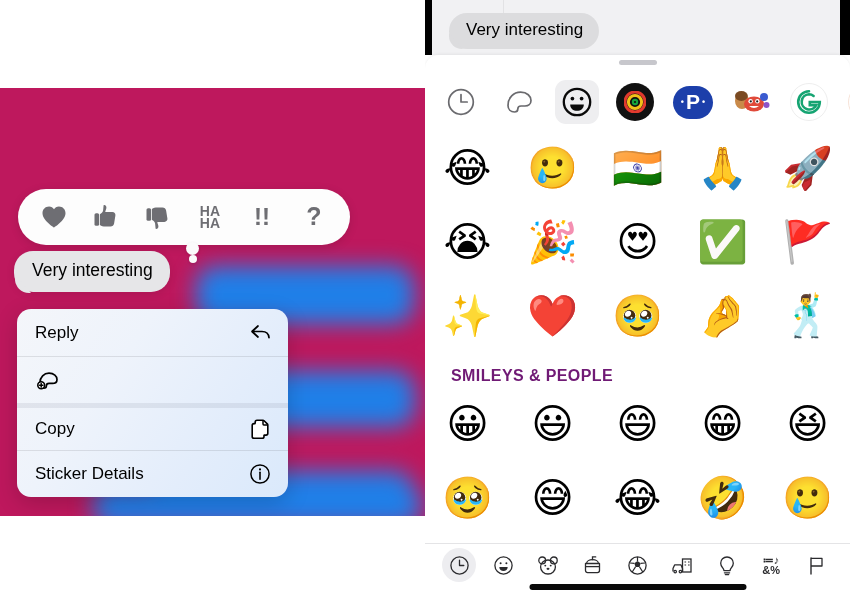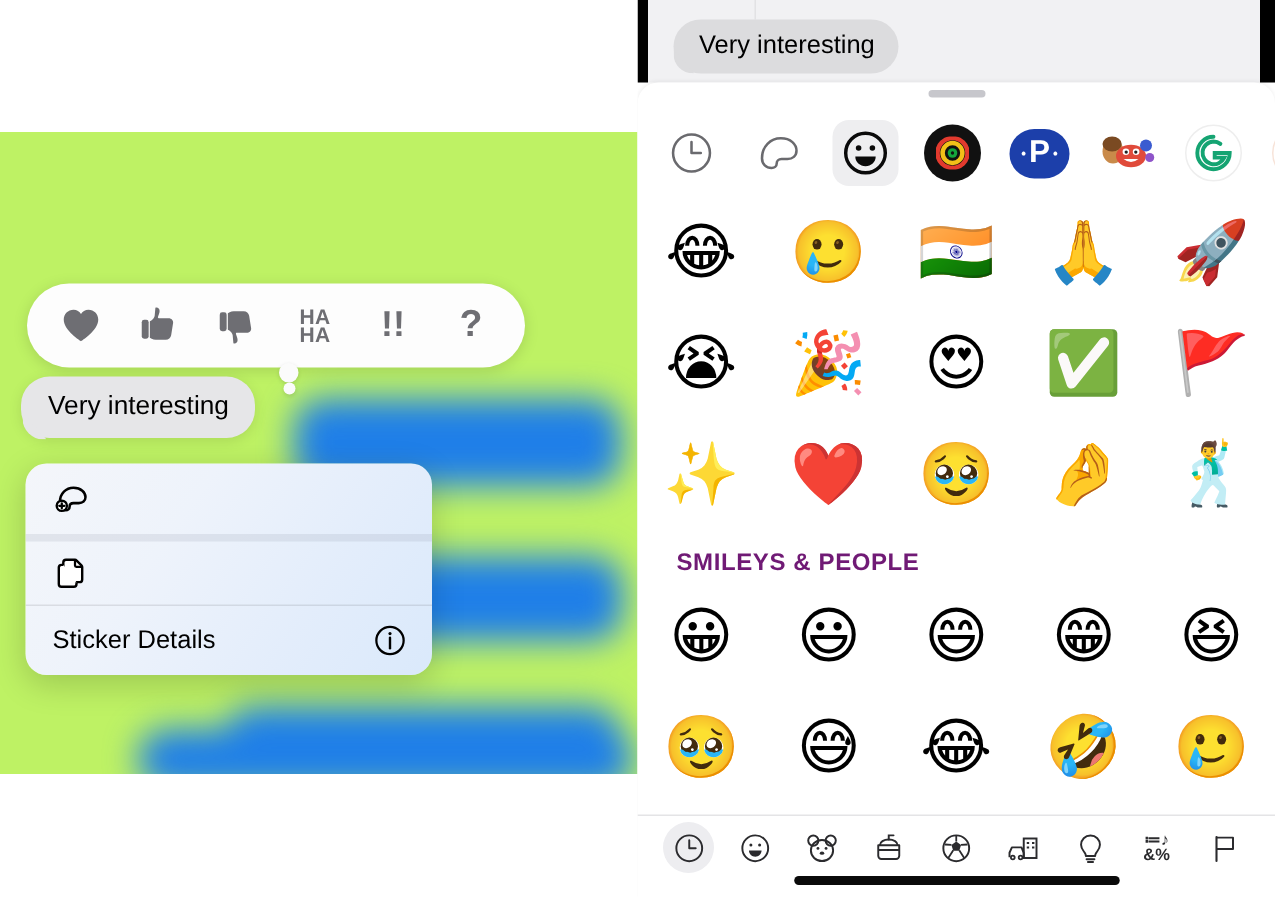--- a/index.html
+++ b/index.html
@@ -8,21 +8,21 @@
     background: #ffffff;
     font-family: "Liberation Sans", sans-serif;
     overflow: hidden;
   }
   .stage { position: relative; width: 850px; height: 598px; background:#fff; }
 
   
   .left-panel {
     position: absolute; left: 0; top: 88px;
     width: 425px; height: 428px;
-    background: #bef264;
+    background: #be185d;
     overflow: hidden;
   }
   .left-top-white { position:absolute; left:0; top:0; width:425px; height:88px; background:#fff; }
   .left-bot-white { position:absolute; left:0; top:516px; width:425px; height:82px; background:#fff; }
 
   
   .blur-layer { position:absolute; inset:0; filter: blur(11px); }
   .bbub {
     position:absolute; background:#1f7fe8; border-radius:20px;
   }
@@ -213,32 +213,41 @@
     </div>
 
     <div class="msg-bubble">
       <span>Very interesting</span>
     </div>
     <div class="bubble-dot d1"></div>
     <div class="bubble-dot d2"></div>
 
     <div class="ctx-menu">
 
+      <div class="ctx-row">
+        <span class="ctx-label">Reply</span>
+        <span class="ctx-icon">
+          <svg width="22" height="20" viewBox="0 0 22 20">
+              <path d="M9 3 L3 8.5 L9 14 M3.6 8.5 H13 C17 8.5 19.6 10.6 20 14.6" fill="none" stroke="#000" stroke-width="1.7" stroke-linecap="round" stroke-linejoin="round"></path>
+            </svg>
+        </span>
+      </div>
 
       <div class="ctx-row">
         <span class="ctx-icon">
           <svg width="23" height="21" viewBox="0 0 23 21">
               <path d="M4 12.5 C4 7 8 3.2 13 3.2 C18 3.2 21 6.2 21 9.4 C21 12 19 13.4 16.5 13.4 L13 13.4 C11.4 13.4 10.4 14.4 10.4 15.8 C10.4 17.3 9.2 18.2 7.8 18.2 C5.6 18.2 4 16 4 12.5 Z" fill="none" stroke="#000" stroke-width="1.7" stroke-linejoin="round"></path>
               <circle cx="5.2" cy="15.2" r="3.4" fill="#fff" stroke="#000" stroke-width="1.6"></circle>
               <path d="M5.2 13.5 V16.9 M3.5 15.2 H6.9" stroke="#000" stroke-width="1.5" stroke-linecap="round"></path>
             </svg>
         </span>
       </div>
 
       <div class="ctx-row group-gap">
+        <span class="ctx-label">Copy</span>
         <span class="ctx-icon">
           <svg width="22" height="22" viewBox="0 0 22 22">
               <path d="M8 2.2 h6 c.4 0 .8.2 1.1.5l3.2 3.2c.3.3.5.7.5 1.1v8.3c0 1-.8 1.8-1.8 1.8H8c-1 0-1.8-.8-1.8-1.8V4c0-1 .8-1.8 1.8-1.8z" fill="#fff" stroke="#000" stroke-width="1.6" stroke-linejoin="round"></path>
               <path d="M14 2.4 v3.6 c0 .5.4.9.9.9h3.7" fill="none" stroke="#000" stroke-width="1.5"></path>
               <path d="M6.3 5.6 H5 c-1 0-1.8.8-1.8 1.8v11c0 1 .8 1.8 1.8 1.8h8.2c1 0 1.8-.8 1.8-1.8v-1.3" fill="#fff" stroke="#000" stroke-width="1.6" stroke-linejoin="round"></path>
             </svg>
         </span>
       </div>
 
 

